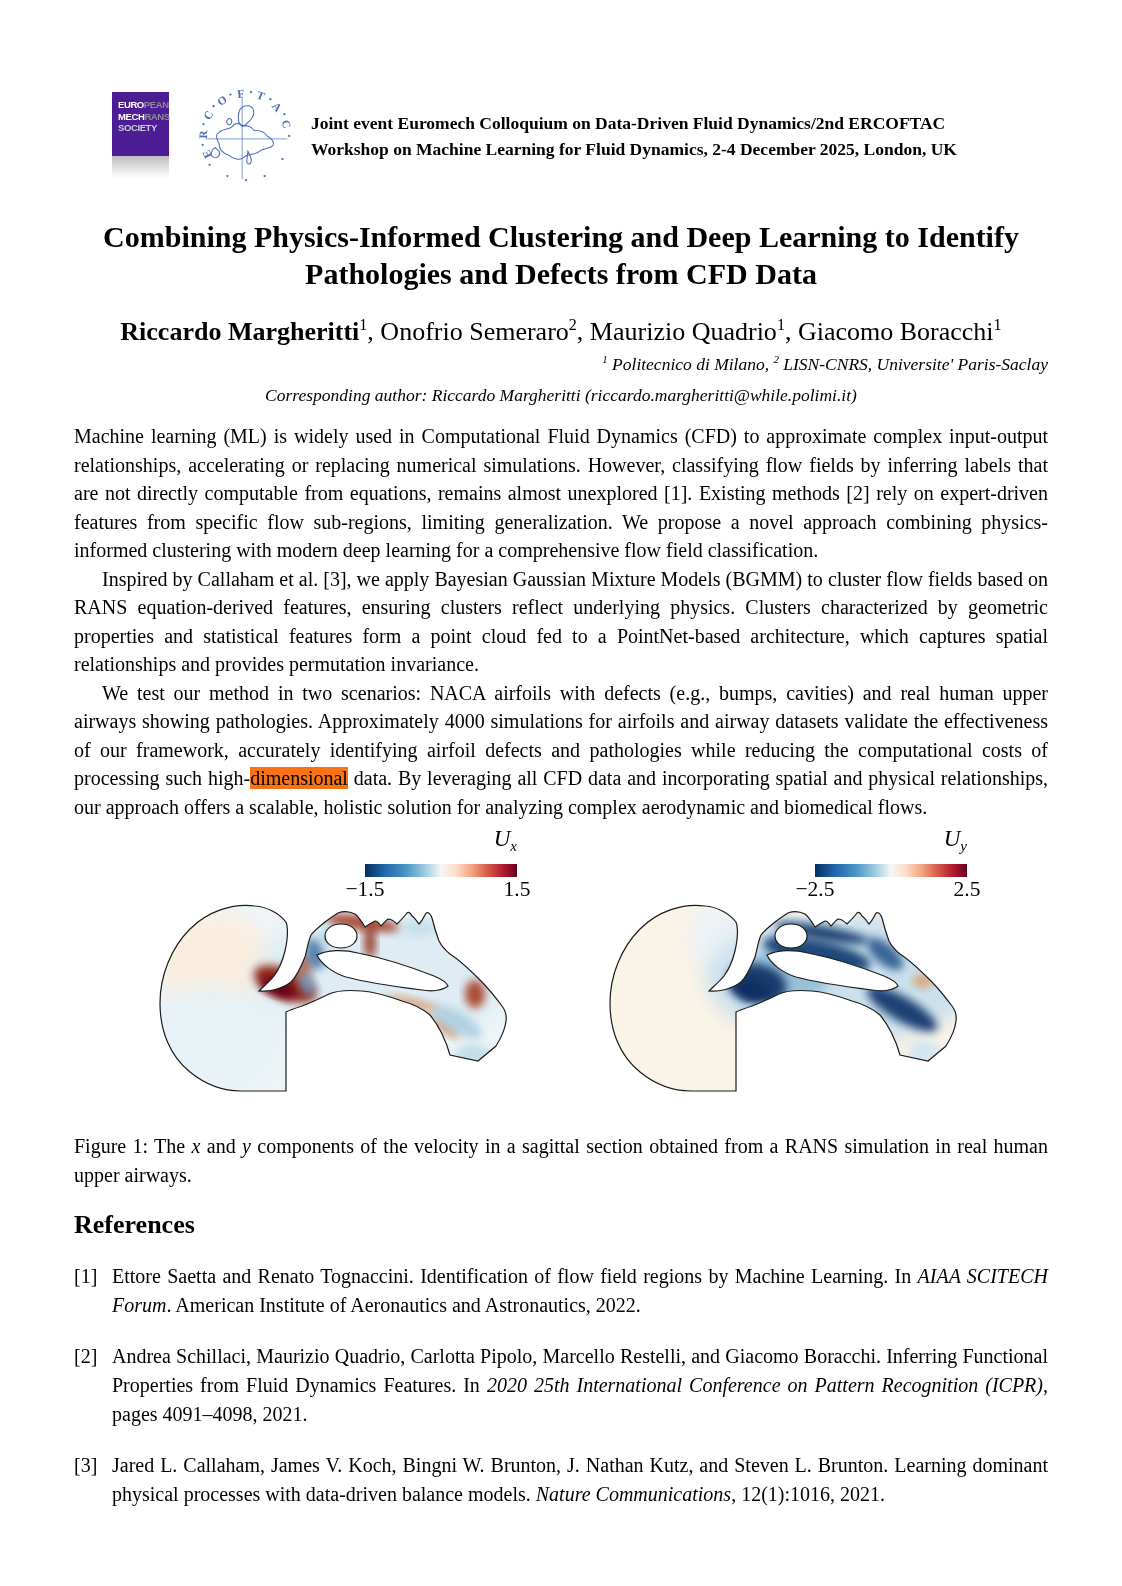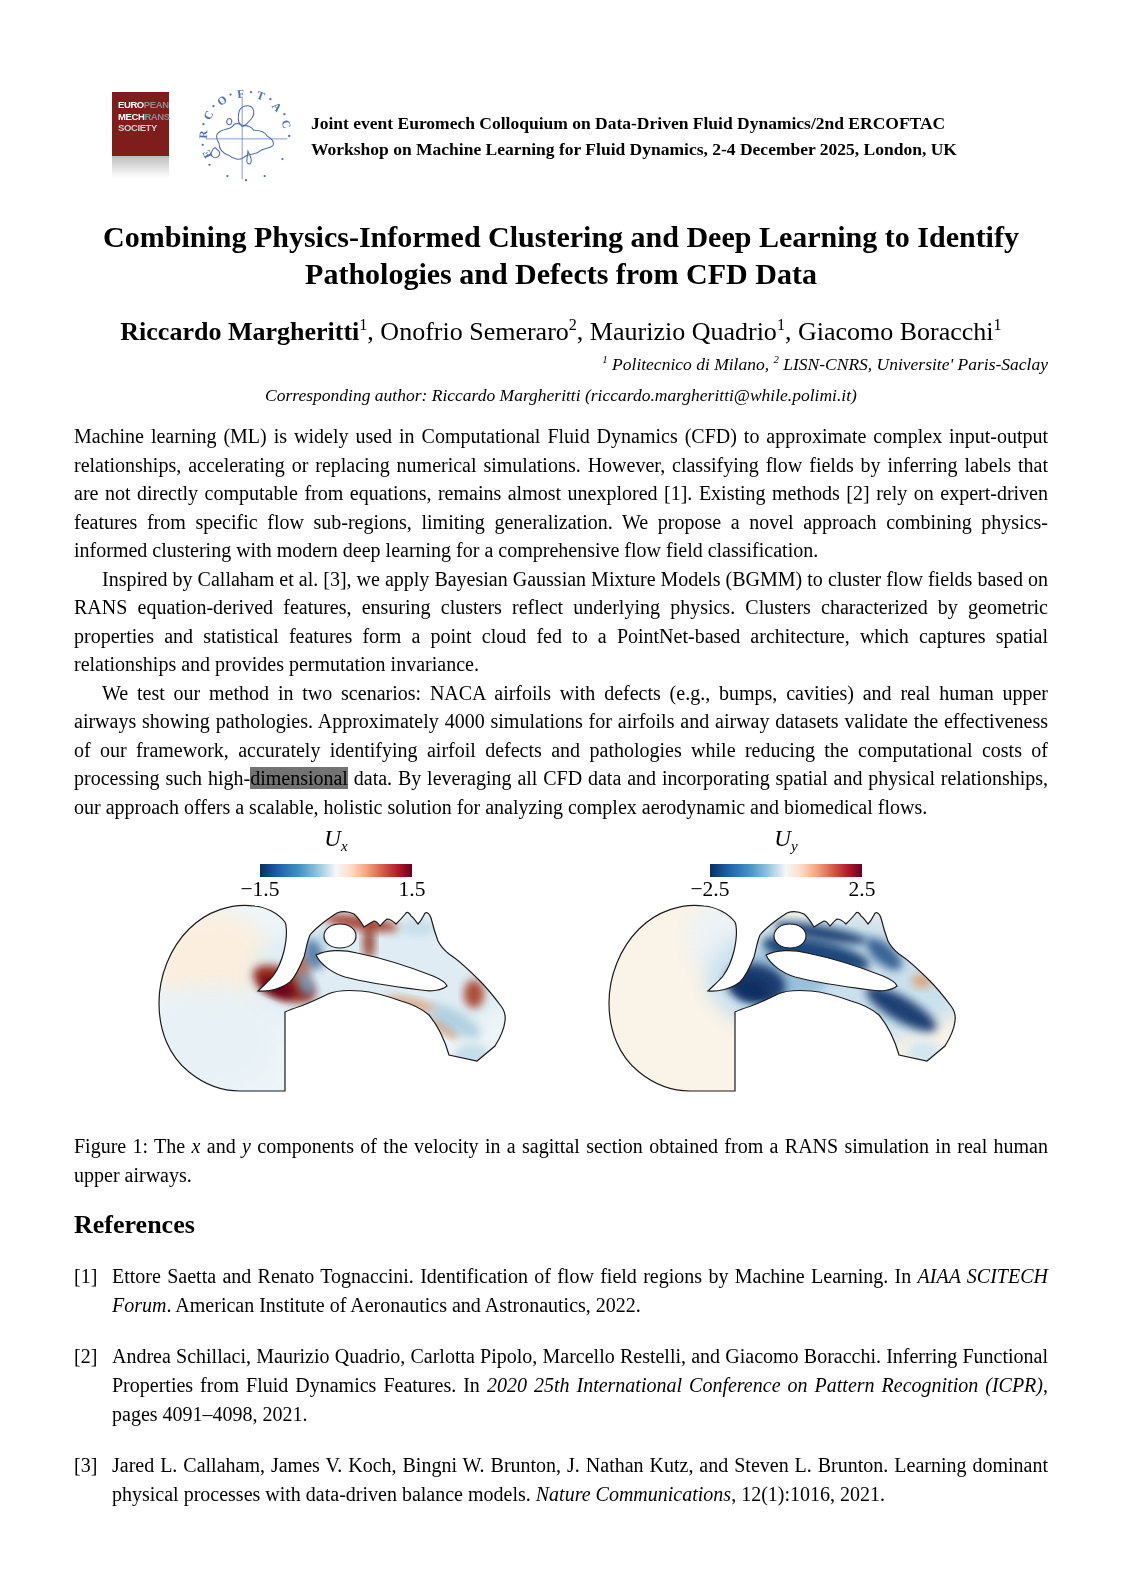--- a/index.html
+++ b/index.html
@@ -2,46 +2,46 @@
 <html><head>
 <meta charset="utf-8">
 <style>
   * { margin:0; padding:0; box-sizing:border-box; }
   html,body { background:#ffffff; }
   body { width:1122px; min-height:1586px; font-family:"Liberation Serif", serif; color:#000; position:relative; }
   .page { width:1122px; min-height:1586px; padding:92px 74px 20px 74px; }
 
   
   .hdr { display:flex; align-items:flex-start; margin-left:38px; }
-  .ems-box { width:57px; height:64px; background:#7f1d1d; padding:7px 0 0 6px;
+  .ems-box { width:57px; height:64px; background:#4c1d95; padding:7px 0 0 6px;
              font-family:"Liberation Sans", sans-serif; font-weight:bold;
              font-size:9.5px; line-height:11.5px; letter-spacing:-0.4px; }
   .ems-strong { color:#ffffff; } .ems-light { color:#8e8e8e; } .ems-soc { color:#cfcfcf; }
   .ems-reflect { width:57px; height:22px;
                  background:linear-gradient(to bottom, rgba(40,40,40,.30), rgba(40,40,40,0)); }
   .erc-wrap { margin-left:28px; margin-top:-4px; }
   .event-text { margin-left:16px; margin-top:18px; width:705px; font-weight:bold; font-size:17.5px; line-height:26px; }
 
   
   .title { margin:30px auto 0 auto; max-width:952px; text-align:center;
            font-size:30px; font-weight:bold; line-height:37px; }
   .authors { margin-top:25px; text-align:center; font-size:26px; }
   .authors b { font-weight:bold; }
   .sup { font-size:62%; vertical-align:super; line-height:0; }
   .affil { margin-top:7px; text-align:right; font-style:italic; font-size:17.5px; }
   .corresp { margin-top:10px; text-align:center; font-style:italic; font-size:17.5px; }
 
   
   .abstract { margin-top:16px; font-size:20px; line-height:28.5px; text-align:justify; }
   .abstract p.indent { text-indent:28px; }
-  .hl { background:#737373; }
+  .hl { background:#f97316; }
 
   
   .figure { margin-top:5px; display:flex; justify-content:center; gap:88px; }
-  .panel { width:362px; display:flex; flex-direction:column; align-items:center; }
+  .panel { width:362px; display:flex; flex-direction:column; align-items:flex-end; }
   .flabel { font-style:italic; font-size:23px; height:30px; }
   .flabel .fsub { font-size:15px; vertical-align:-5px; }
   .cbar-wrap { position:relative; width:152px; margin-top:8px; }
   .cbar { width:152px; height:13px;
           background:linear-gradient(to right,#053061,#2166ac 13%,#4393c3 26%,#92c5de 38%,#f7f7f7 50%,#fddbc7 60%,#f4a582 70%,#d6604d 80%,#b2182b 91%,#67001f); }
   .cbar-min, .cbar-max { position:absolute; top:13px; font-size:21.5px; }
   .cbar-min { left:0; transform:translateX(-50%); }
   .cbar-max { right:0; transform:translateX(50%); }
   .aw-svg { margin-top:27px; }
 

